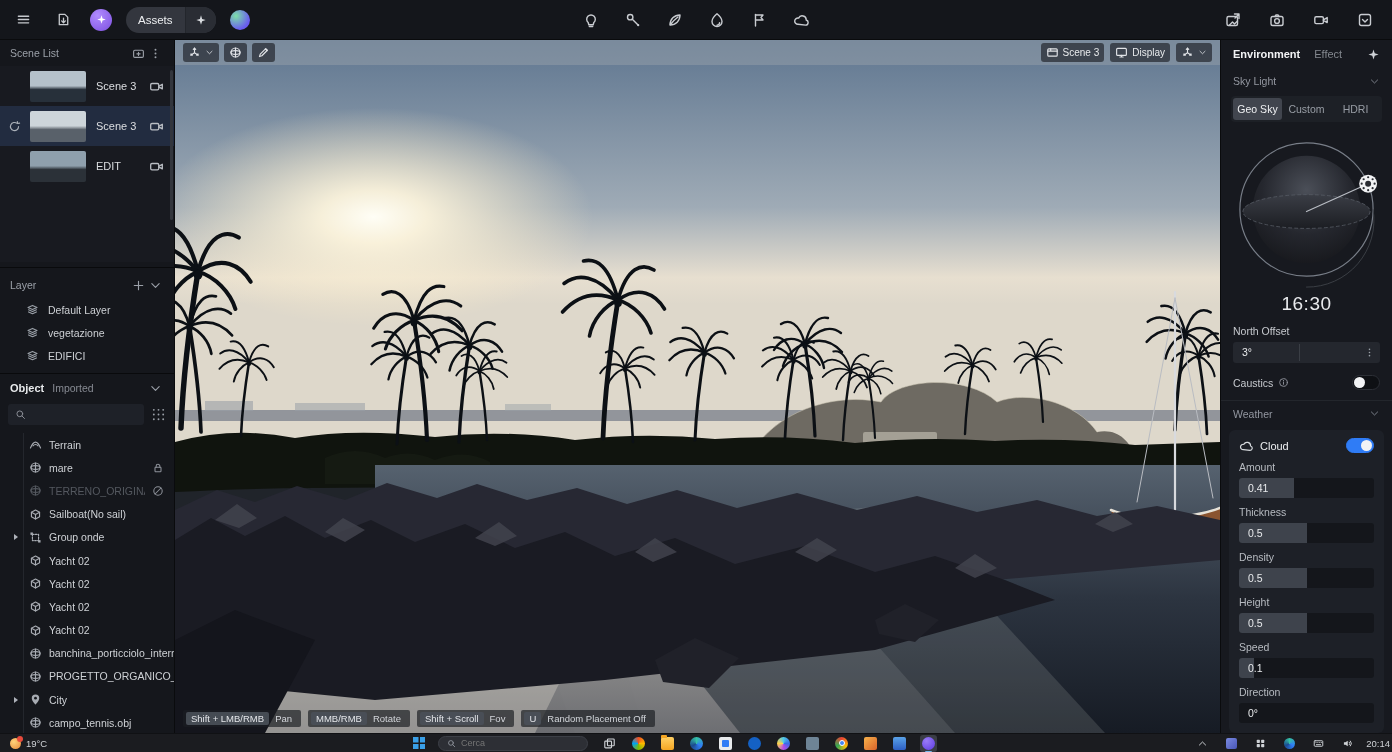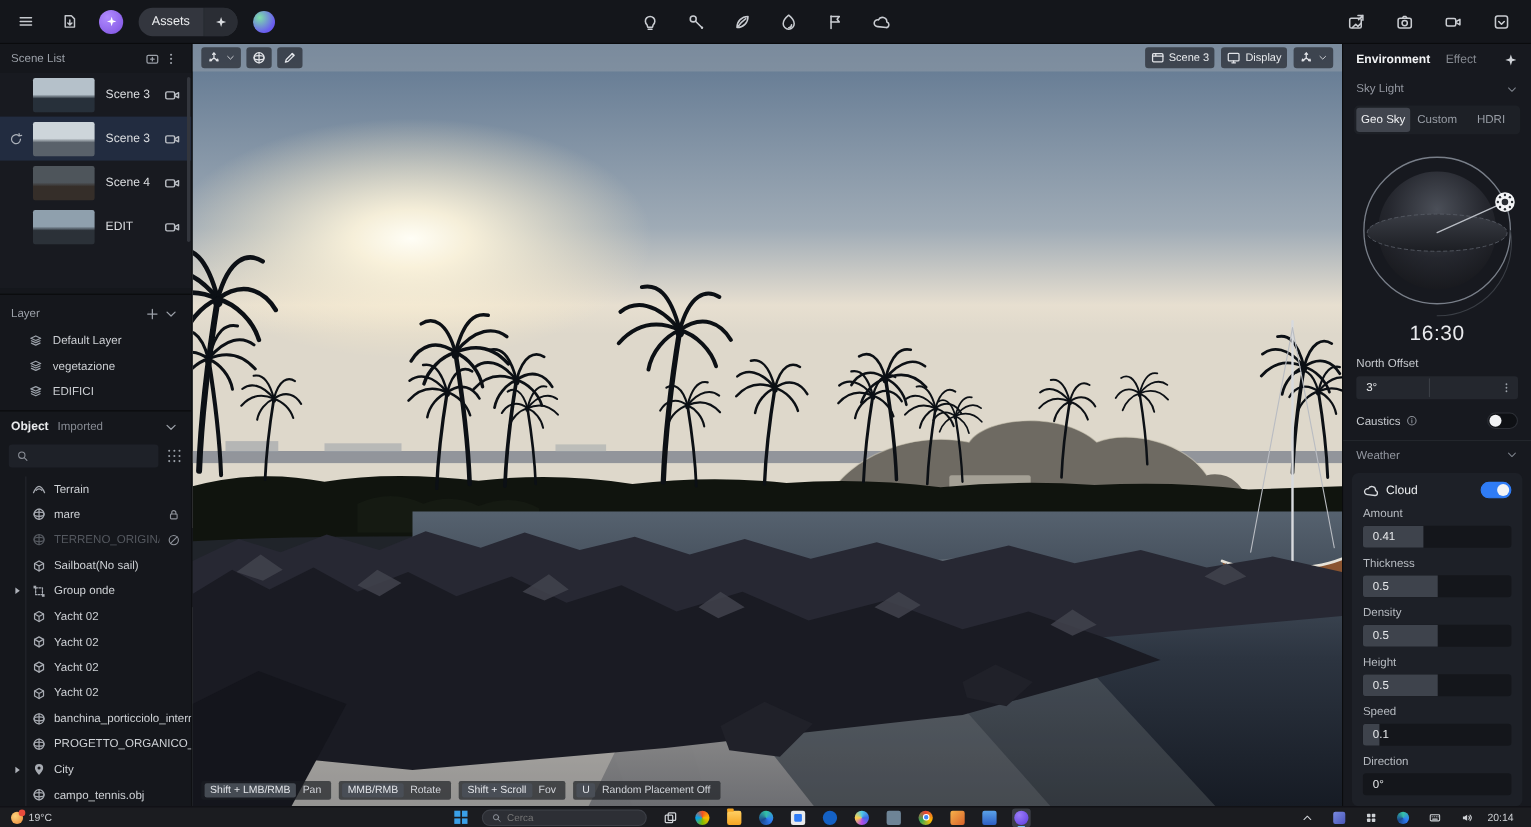--- a/index.html
+++ b/index.html
@@ -153,21 +153,21 @@
   .s-hp { background:#1461c4; }
   .s-designer { background:conic-gradient(#4ec9e8,#3a6ae8,#b44be8,#ffd24b,#4ec9e8); }
   .s-calc { border-radius:2px; background:#6e8496; }
   .s-chrome { background:conic-gradient(#ea4335,#fbbc05,#34a853,#ea4335); position:relative; }
   .s-chrome::after { content:""; position:absolute; inset:3.5px; border-radius:50%; background:#4285f4; border:1px solid #fff; }
   .s-photos { border-radius:2px; background:linear-gradient(135deg,#f7b24b,#d8622a); }
   .s-paint { border-radius:2px; background:linear-gradient(#5aa2e8,#2d5fc4); }
   .s-d5 { background:radial-gradient(circle at 35% 30%,#9a7cf8,#5c3ae0); }
   .s-defender { border-radius:2px; background:linear-gradient(135deg,#7a8ae0,#4956b8); }
   .s-edge-tray { background:conic-gradient(#35c1a5,#2f7cf6,#1b4a8f,#35c1a5); border-radius:50%; }
-  .tk-tray { position:absolute; right:16px; display:flex; align-items:center; gap:10px; }
+  .tk-tray { position:absolute; right:2px; display:flex; align-items:center; gap:10px; }
   .tk-tray .tb-glyph { width:11px; height:11px; }
   .tk-tray .tb-brand { width:11px; height:11px; }
   .tk-time { color:#cfd2d6; font-size:9.5px; }
 </style>
 </head>
 <body>
 
 <div class="app">
 
   <div class="topbar">
@@ -355,31 +355,20 @@
               <span class="scene-thumb" style="background: linear-gradient(rgb(205, 213, 218) 0%, rgb(205, 213, 218) 48%, rgb(89, 97, 106) 60%, rgb(89, 97, 106) 100%);"></span>
               <span class="scene-label">Scene 3</span>
               <span class="scene-cam">
                 <svg viewBox="0 0 16 16">
                   <rect x="1.8" y="4.8" width="8.6" height="6.8" rx="1.4"></rect>
                   <path d="M10.4 7.8l3.8-2.2v5l-3.8-2.2z"></path>
                 </svg>
               </span>
             </div>
 
-            <div class="scene-row">
-
-              <span class="scene-thumb" style="background: linear-gradient(rgb(78, 85, 91) 0%, rgb(78, 85, 91) 48%, rgb(53, 46, 41) 60%, rgb(53, 46, 41) 100%);"></span>
-              <span class="scene-label">Scene 4</span>
-              <span class="scene-cam">
-                <svg viewBox="0 0 16 16">
-                  <rect x="1.8" y="4.8" width="8.6" height="6.8" rx="1.4"></rect>
-                  <path d="M10.4 7.8l3.8-2.2v5l-3.8-2.2z"></path>
-                </svg>
-              </span>
-            </div>
 
             <div class="scene-row">
 
               <span class="scene-thumb" style="background: linear-gradient(rgb(143, 160, 173) 0%, rgb(143, 160, 173) 48%, rgb(43, 49, 56) 60%, rgb(43, 49, 56) 100%);"></span>
               <span class="scene-label">EDIT</span>
               <span class="scene-cam">
                 <svg viewBox="0 0 16 16">
                   <rect x="1.8" y="4.8" width="8.6" height="6.8" rx="1.4"></rect>
                   <path d="M10.4 7.8l3.8-2.2v5l-3.8-2.2z"></path>
                 </svg>

